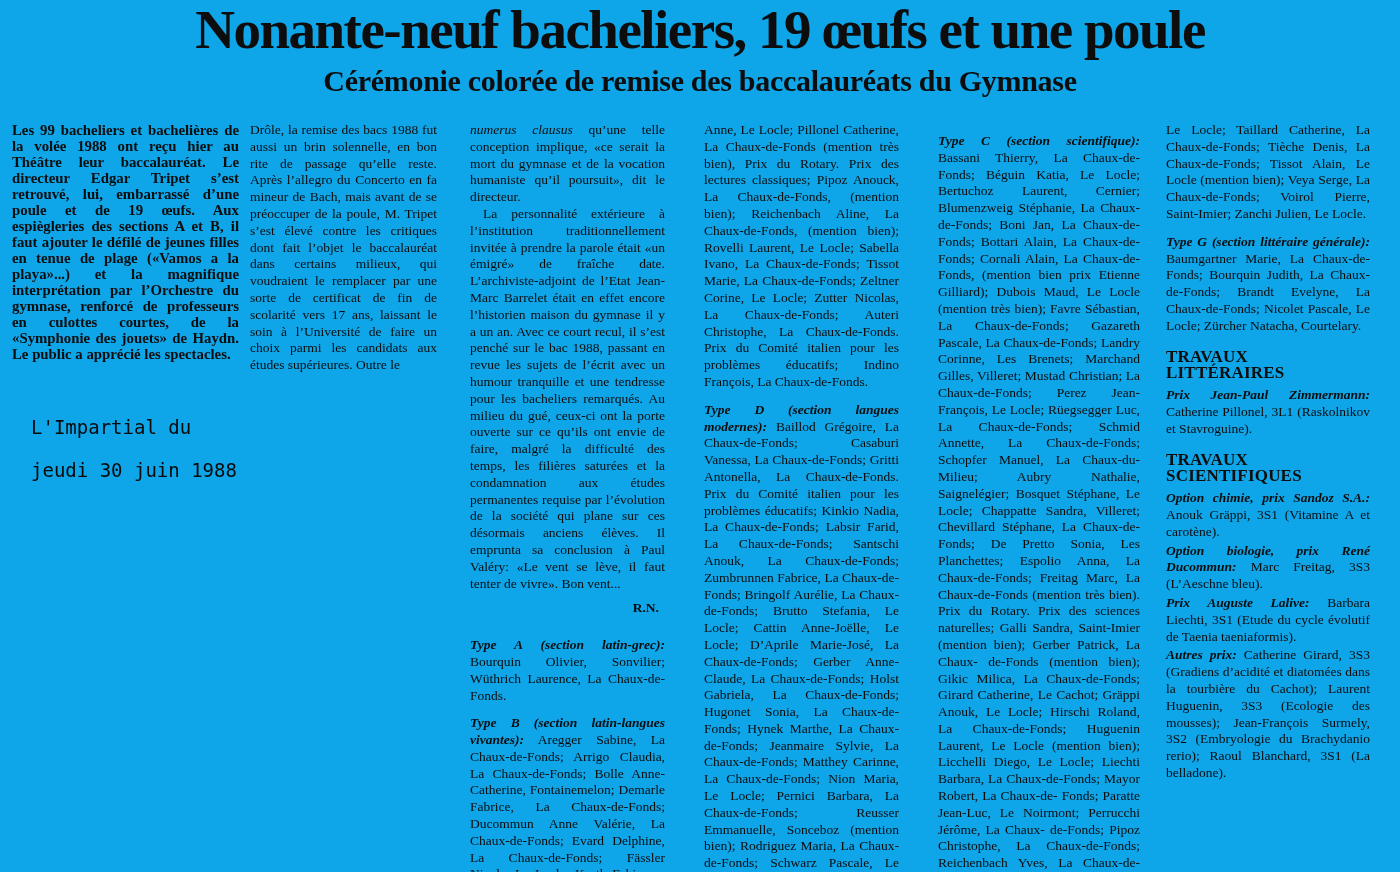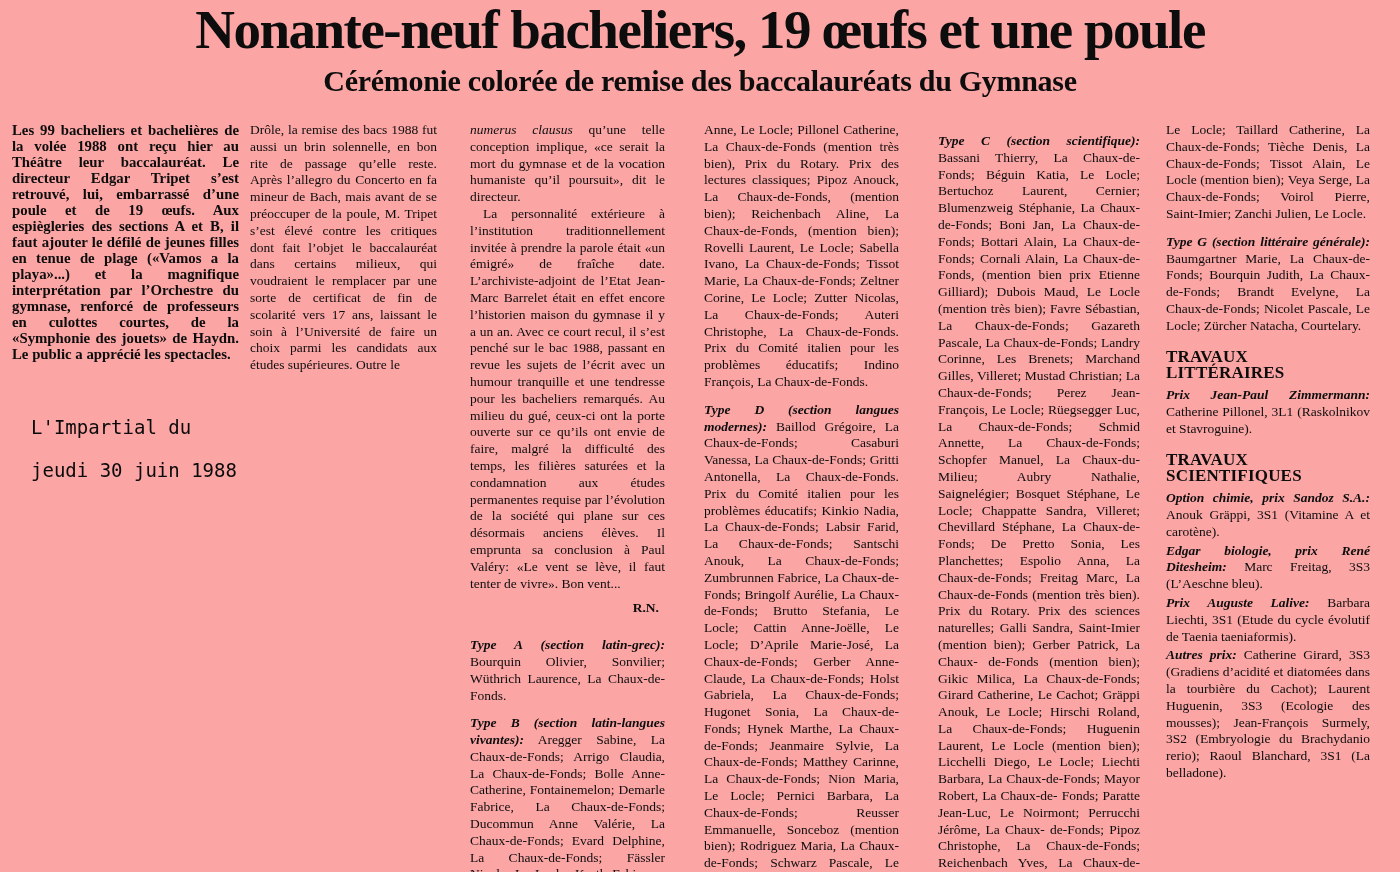--- a/index.html
+++ b/index.html
@@ -1,21 +1,21 @@
 <!DOCTYPE html>
 <html lang="fr"><head>
 <meta charset="utf-8">
 <style>
   html, body { margin: 0; padding: 0; background: #e8e8e6; }
   #page {
     position: relative;
     width: 1400px;
     height: 872px;
     margin: 0 auto;
-    background: #fca5a5;
+    background: #0ea5e9;
     color: #0d0d0d;
     font-family: "Liberation Serif", serif;
     overflow: hidden;
   }
   .header { position: absolute; left: 50px; right: 50px; top: 2px; text-align: center; }
   .headline {
     margin: 0;
     font-size: 55px;
     font-weight: bold;
     letter-spacing: -1.5px;
@@ -97,21 +97,21 @@
       <div class="col c5">
         <p class="type"><span class="lead">Type C (section scientifique):</span> Bassani Thierry, La Chaux-de-Fonds; Béguin Katia, Le Locle; Bertuchoz Laurent, Cernier; Blumenzweig Stéphanie, La Chaux-de-Fonds; Boni Jan, La Chaux-de-Fonds; Bottari Alain, La Chaux-de-Fonds; Cornali Alain, La Chaux-de-Fonds, (mention bien prix Etienne Gilliard); Dubois Maud, Le Locle (mention très bien); Favre Sébastian, La Chaux-de-Fonds; Gazareth Pascale, La Chaux-de-Fonds; Landry Corinne, Les Brenets; Marchand Gilles, Villeret; Mustad Christian; La Chaux-de-Fonds; Perez Jean-François, Le Locle; Rüegsegger Luc, La Chaux-de-Fonds; Schmid Annette, La Chaux-de-Fonds; Schopfer Manuel, La Chaux-du-Milieu; Aubry Nathalie, Saignelégier; Bosquet Stéphane, Le Locle; Chappatte Sandra, Villeret; Chevillard Stéphane, La Chaux-de-Fonds; De Pretto Sonia, Les Planchettes; Espolio Anna, La Chaux-de-Fonds; Freitag Marc, La Chaux-de-Fonds (mention très bien). Prix du Rotary. Prix des sciences naturelles; Galli Sandra, Saint-Imier (mention bien); Gerber Patrick, La Chaux- de-Fonds (mention bien); Gikic Milica, La Chaux-de-Fonds; Girard Catherine, Le Cachot; Gräppi Anouk, Le Locle; Hirschi Roland, La Chaux-de-Fonds; Huguenin Laurent, Le Locle (mention bien); Licchelli Diego, Le Locle; Liechti Barbara, La Chaux-de-Fonds; Mayor Robert, La Chaux-de- Fonds; Paratte Jean-Luc, Le Noirmont; Perrucchi Jérôme, La Chaux- de-Fonds; Pipoz Christophe, La Chaux-de-Fonds; Reichenbach Yves, La Chaux-de-Fonds; Robert Céline, Le Cachot; Simionato Ivan, Le Locle; Surmely Jean-François,</p>
       </div>
       <div class="col c6">
         <p>Le Locle; Taillard Catherine, La Chaux-de-Fonds; Tièche Denis, La Chaux-de-Fonds; Tissot Alain, Le Locle (mention bien); Veya Serge, La Chaux-de-Fonds; Voirol Pierre, Saint-Imier; Zanchi Julien, Le Locle.</p>
         <p class="type"><span class="lead">Type G (section littéraire générale):</span> Baumgartner Marie, La Chaux-de-Fonds; Bourquin Judith, La Chaux-de-Fonds; Brandt Evelyne, La Chaux-de-Fonds; Nicolet Pascale, Le Locle; Zürcher Natacha, Courtelary.</p>
         <div class="sec-heading">TRAVAUX LITTÉRAIRES</div>
         <p class="prize"><span class="lead">Prix Jean-Paul Zimmermann:</span> Catherine Pillonel, 3L1 (Raskolnikov et Stavroguine).</p>
         <div class="sec-heading">TRAVAUX SCIENTIFIQUES</div>
         <p class="prize"><span class="lead">Option chimie, prix Sandoz S.A.:</span> Anouk Gräppi, 3S1 (Vitamine A et carotène).</p>
-        <p class="prize"><span class="lead">Edgar biologie, prix René Ditesheim:</span> Marc Freitag, 3S3 (L’Aeschne bleu).</p>
+        <p class="prize"><span class="lead">Option biologie, prix René Ducommun:</span> Marc Freitag, 3S3 (L’Aeschne bleu).</p>
         <p class="prize"><span class="lead">Prix Auguste Lalive:</span> Barbara Liechti, 3S1 (Etude du cycle évolutif de Taenia taeniaformis).</p>
         <p class="prize"><span class="lead">Autres prix:</span> Catherine Girard, 3S3 (Gradiens d’acidité et diatomées dans la tourbière du Cachot); Laurent Huguenin, 3S3 (Ecologie des mousses); Jean-François Surmely, 3S2 (Embryologie du Brachydanio rerio); Raoul Blanchard, 3S1 (La belladone).</p>
       </div>
     </div>
 
   <div class="caption">
     <div>L'Impartial du</div>
     <div>jeudi 30 juin 1988</div>
   </div>
 </div>

